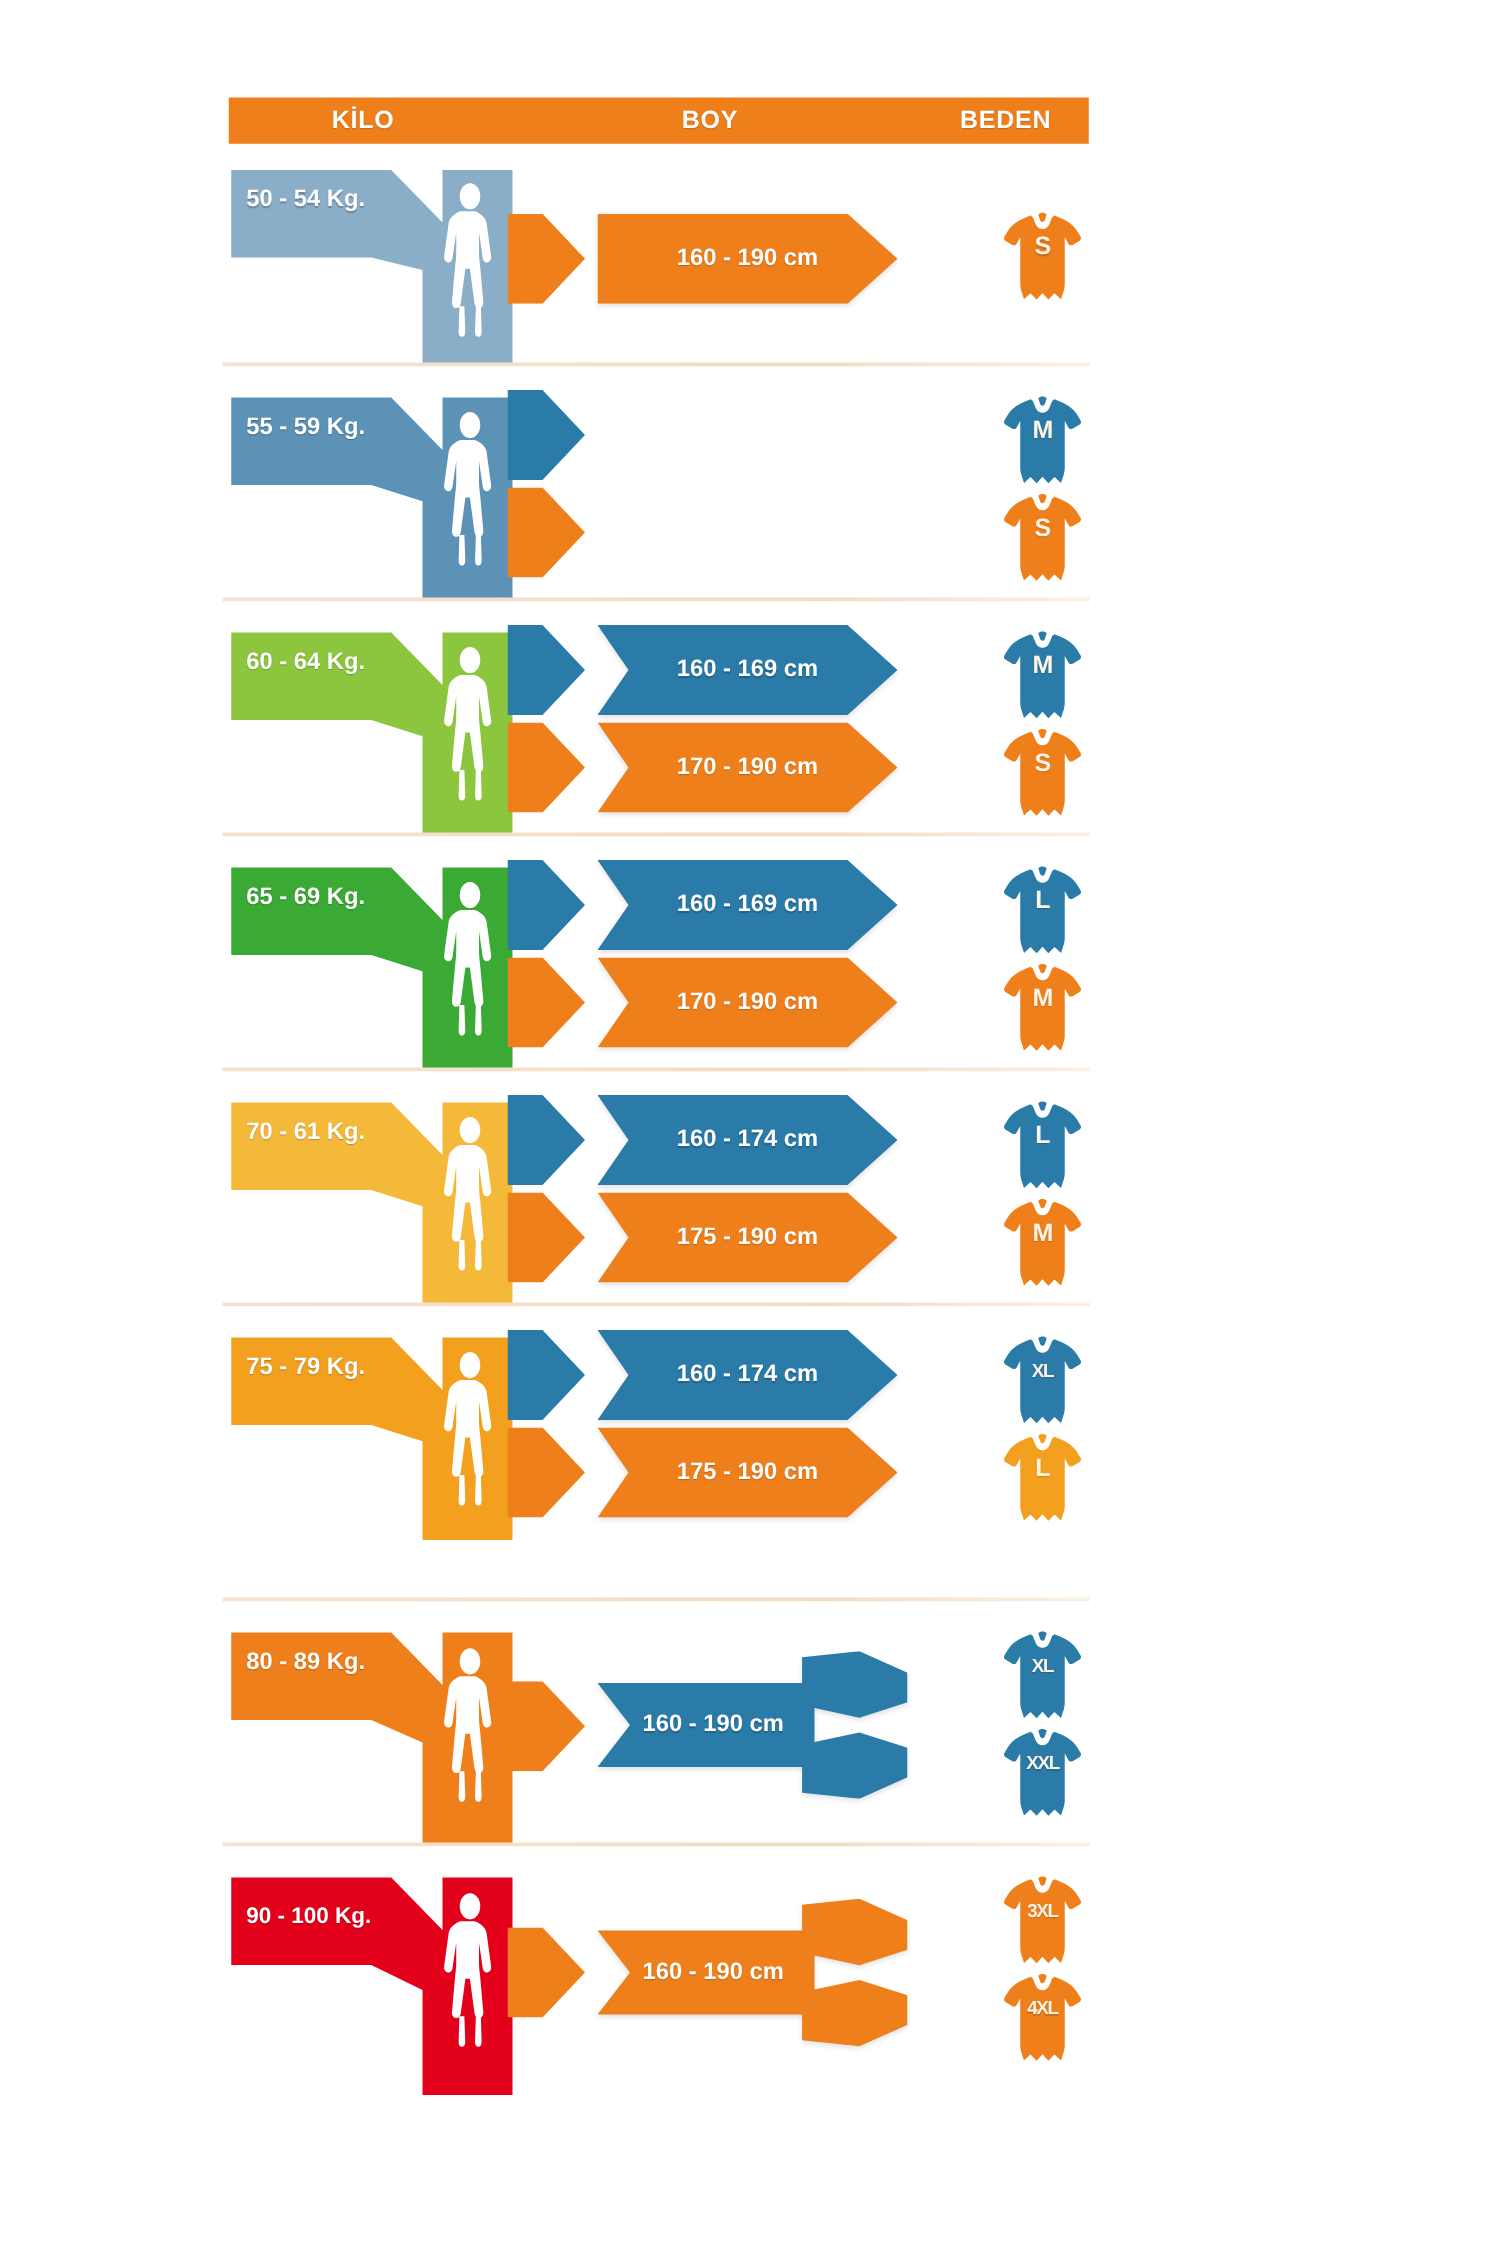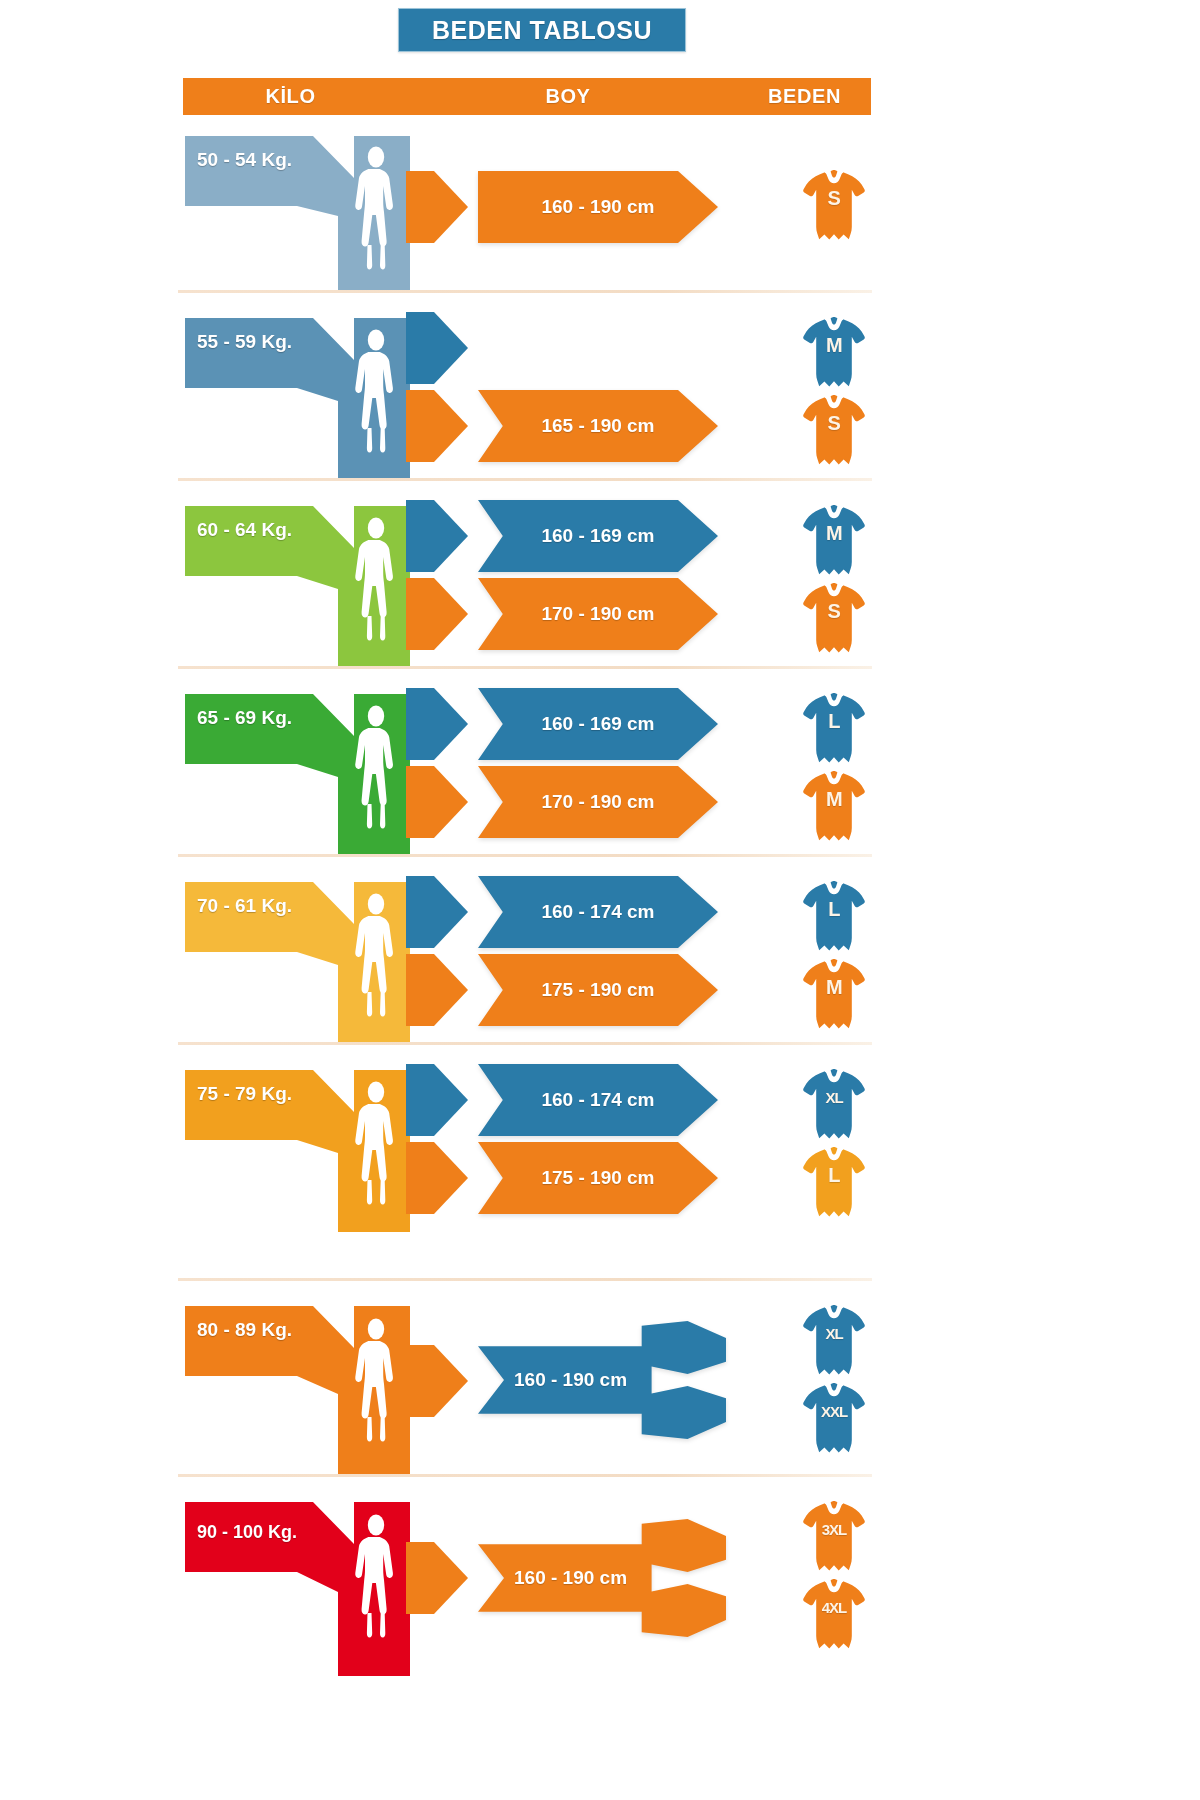--- a/index.html
+++ b/index.html
@@ -71,23 +71,20 @@
     letter-spacing:-.5px; text-shadow:0 1px 1px rgba(0,0,0,.18);
     pointer-events:none;
   }
   .shirt.small .sz{ font-size:15px; letter-spacing:-1px; }
 </style>
 </head>
 <body>
 
 <div class="sheet">
 
-  <div class="title-bar">
-    <span>BEDEN TABLOSU</span>
-  </div>
 
   <div class="header-bar">
     <div class="hcell h-kilo">KİLO</div>
     <div class="hcell h-boy">BOY</div>
     <div class="hcell h-beden">BEDEN</div>
   </div>
 
   <div class="rows" id="rows">
       <div class="row" style="height: 172px;">
         <div class="wgroup" style="top:4px;height:162px">
@@ -163,26 +160,20 @@
         <div class="chev" style="left:406px;top:22px;width:62px;height:72px;">
               <svg width="62" height="72" viewBox="0 0 62 72" aria-hidden="true" style="position:absolute;left:0;top:0;">
     <path fill="#2a7ba8" d="M0 0 L28 0 L62 36 L28 72 L0 72 Z"></path>
   </svg>
         </div>
         <div class="chev" style="left:406px;top:100px;width:62px;height:72px;">
               <svg width="62" height="72" viewBox="0 0 62 72" aria-hidden="true" style="position:absolute;left:0;top:0;">
     <path fill="#ef7f1a" d="M0 0 L28 0 L62 36 L28 72 L0 72 Z"></path>
   </svg>
         </div>
-        <div class="harrow" style="left:478px;top:100px;width:240px;height:72px;">
-                <svg width="240" height="72" viewBox="0 0 240 72" aria-hidden="true" style="position:absolute;left:0;top:0;">
-    <path fill="#ef7f1a" d="M0 0 L200 0 L240 36 L200 72 L0 72 L24.8 36 Z"></path>
-  </svg>
-                <span>165 - 190 cm</span>
-              </div>
         <div class="shirts" style="height:188px;">
           <div class="shirt" style="position:absolute;left:17px;top:24px;">
                      <svg width="62" height="74" viewBox="0 0 62 74" aria-hidden="true">
     <path fill="#2a7ba8" d="M22.5 5 L17 7.2 C11 9.6 6.2 13.2 3.4 17.6 L0.6 22.2 C-0.2 23.6 0.2 25 1.6 25.8 L6.9 28.9 C8.2 29.6 9.6 29.2 10.3 27.9 L13.2 22.8 L13.2 60 C13.2 62.3 13.6 64.6 14.3 66.6 L16.2 72.3 L21.4 67.6 L26.3 72.6 L31 67.3 L35.7 72.6 L40.6 67.6 L45.8 72.3 L47.7 66.6 C48.4 64.6 48.8 62.3 48.8 60 L48.8 22.8 L51.7 27.9 C52.4 29.2 53.8 29.6 55.1 28.9 L60.4 25.8 C61.8 25 62.2 23.6 61.4 22.2 L58.6 17.6 C55.8 13.2 51 9.6 45 7.2 L39.5 5 L36.5 12.2 C35.4 14.8 33.4 16.2 31 16.2 C28.6 16.2 26.6 14.8 25.5 12.2 Z"></path>
     <path fill="#ffffff" d="M23.4 3.6 C25.2 1.4 28 0.2 31 0.2 C34 0.2 36.8 1.4 38.6 3.6 L40.4 5.8 L38.2 6.8 L36 11.8 C35.2 13.8 33.4 15 31 15 C28.6 15 26.8 13.8 26 11.8 L23.8 6.8 L21.6 5.8 Z"></path>
     <path fill="#2a7ba8" d="M27.6 4.6 C28.5 3.6 29.7 3.1 31 3.1 C32.3 3.1 33.5 3.6 34.4 4.6 L33 8.8 C32.6 10 31.9 10.6 31 10.6 C30.1 10.6 29.4 10 29 8.8 Z"></path>
   </svg>
                      <div class="sz">M</div>
                    </div>
           <div class="shirt" style="position:absolute;left:17px;top:102px;">

